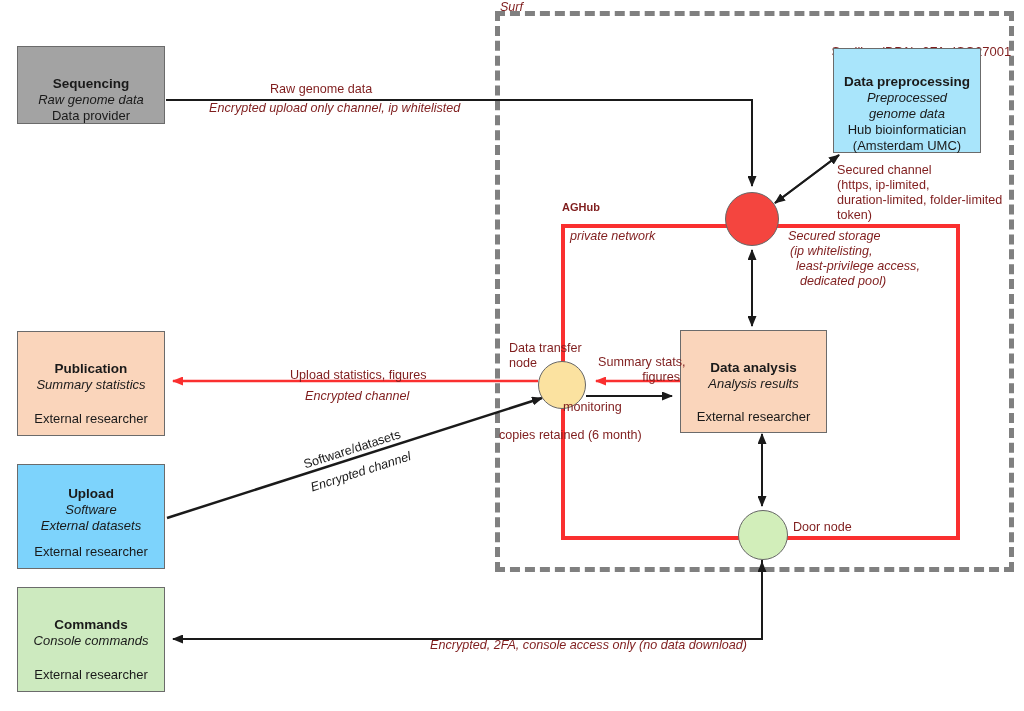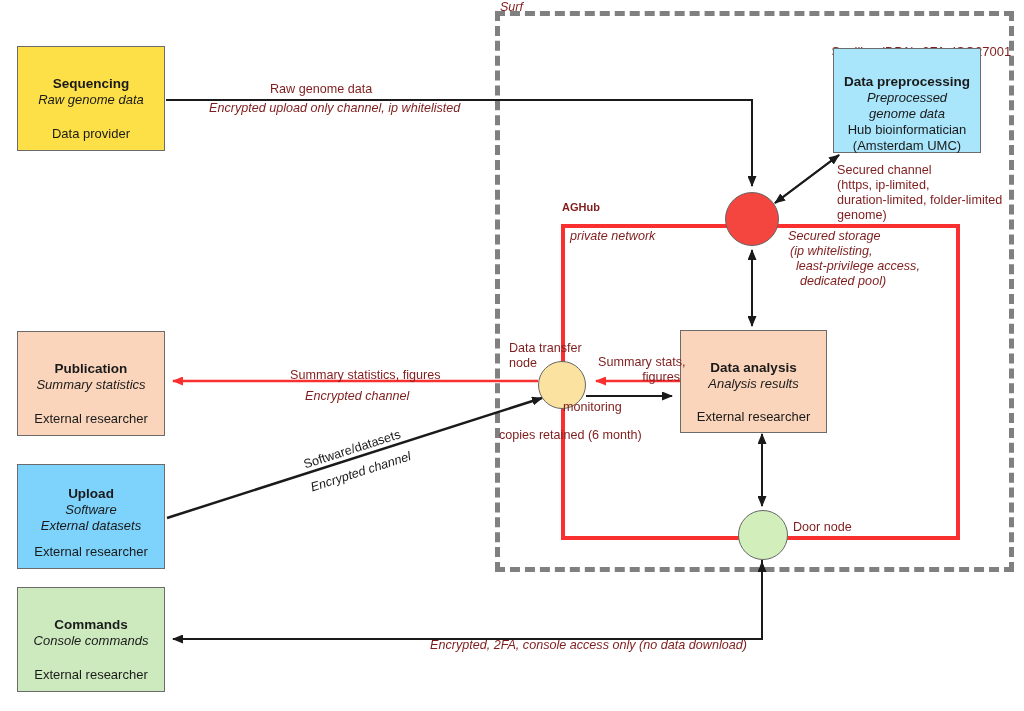--- a/index.html
+++ b/index.html
@@ -134,21 +134,21 @@
     <path d="M762,560 L762,639 L173,639" fill="none" stroke="#1a1a1a" stroke-width="2" marker-end="url(#ah-black)"></path>
     <path d="M762,600 L762,562" fill="none" stroke="#1a1a1a" stroke-width="2" marker-end="url(#ah-black)"></path>
   </svg>
 
   <div class="circle" style="left:725px; top:192px; width:54px; height:54px; background:#f4453f;"></div>
 
   <div class="circle" style="left:538px; top:361px; width:48px; height:48px; background:#fbe2a0;"></div>
 
   <div class="circle" style="left:738px; top:510px; width:50px; height:50px; background:#d2eeba;"></div>
 
-  <div class="node-box" style="left:17px; top:46px; width:148px; height:105px; background:#fde047;
+  <div class="node-box" style="left:17px; top:46px; width:148px; height:78px; background:#a3a3a3;
               justify-content:flex-start; padding-top:28px;">
     <div class="nb-top">
       <div class="nb-title">Sequencing</div>
       <div class="nb-sub">Raw genome data</div>
     </div>
     <div class="nb-bottom" style="margin-top:auto; padding-bottom:8px;">
       <div class="nb-role">Data provider</div>
     </div>
   </div>
 
@@ -219,36 +219,36 @@
   <div class="lbl" style="left:562px; top:200px; font-size:11px; font-weight:bold;">AGHub</div>
 
   <div class="lbl italic" style="left:570px; top:229px;">private network</div>
 
   <div class="lbl" style="left:270px; top:82px;">Raw genome data</div>
   <div class="lbl italic" style="left:209px; top:101px;">Encrypted upload only channel, ip whitelisted</div>
 
   <div class="lbl" style="left:837px; top:163px;">Secured channel</div>
   <div class="lbl" style="left:837px; top:178px;">(https, ip-limited,</div>
   <div class="lbl" style="left:837px; top:193px;">duration-limited, folder-limited</div>
-  <div class="lbl" style="left:837px; top:208px;">genome)</div>
+  <div class="lbl" style="left:837px; top:208px;">token)</div>
 
   <div class="lbl italic" style="left:788px; top:229px;">Secured storage</div>
   <div class="lbl italic" style="left:790px; top:244px;">(ip whitelisting,</div>
   <div class="lbl italic" style="left:796px; top:259px;">least-privilege access,</div>
   <div class="lbl italic" style="left:800px; top:274px;">dedicated pool)</div>
 
   <div class="lbl" style="left:509px; top:341px;">Data transfer</div>
   <div class="lbl" style="left:509px; top:356px;">node</div>
   <div class="lbl" style="left:528px; top:400px;margin-left:35px;">monitoring</div>
   <div class="lbl" style="left:499px; top:428px;">copies retained (6 month)</div>
 
   <div class="lbl" style="left:598px; top:355px;">Summary stats,</div>
   <div class="lbl right" style="left:598px; top:370px; width:82px;">figures</div>
 
-  <div class="lbl" style="left:290px; top:368px;">Summary statistics, figures</div>
+  <div class="lbl" style="left:290px; top:368px;">Upload statistics, figures</div>
   <div class="lbl italic" style="left:305px; top:389px;">Encrypted channel</div>
 
   <div class="lbl" style="left:793px; top:520px;">Door node</div>
 
   <div class="rot-a" style="left:302px; top:458px; transform: rotate(-17.7deg);">Software/datasets</div>
   <div class="rot-a" style="left:309px; top:481px; transform: rotate(-17.7deg); font-style:italic;">Encrypted channel</div>
 
   <div class="lbl italic" style="left:430px; top:638px;">Encrypted, 2FA, console access only (no data download)</div>
 
 </div>

